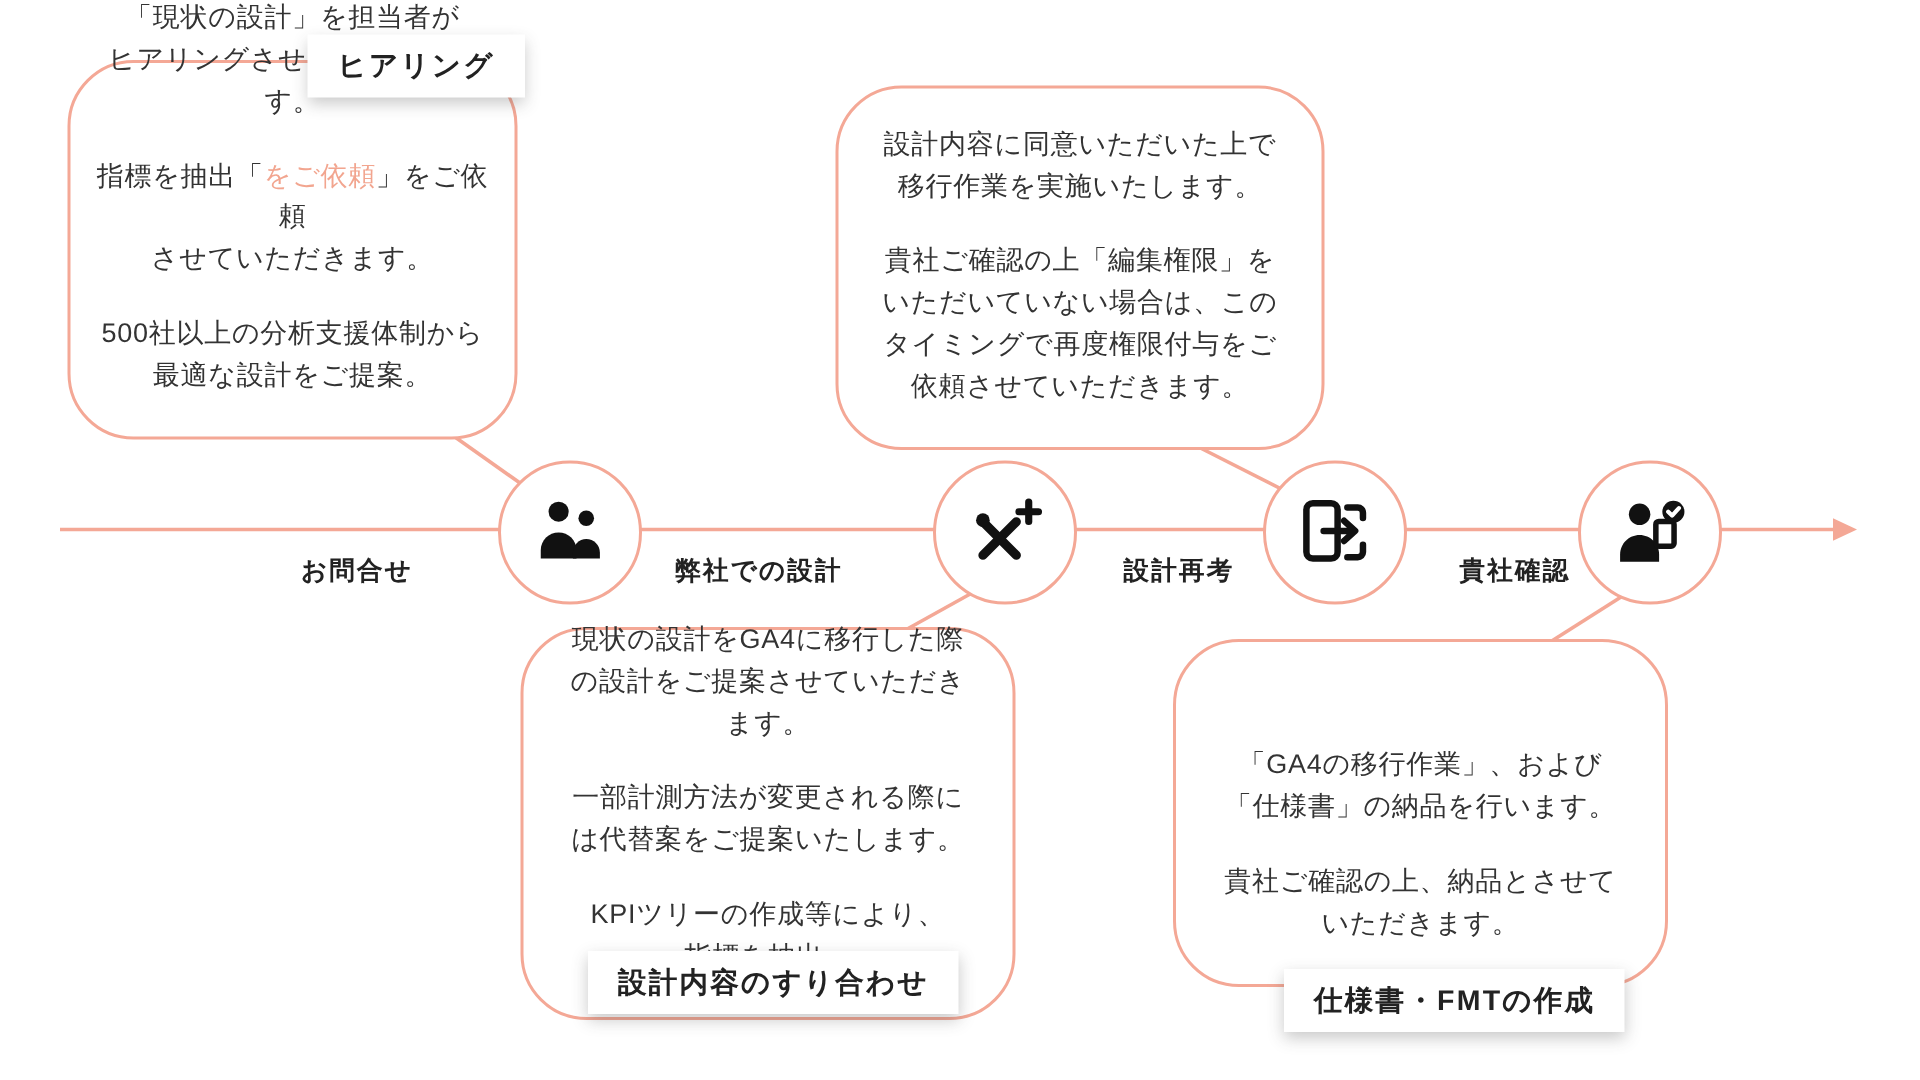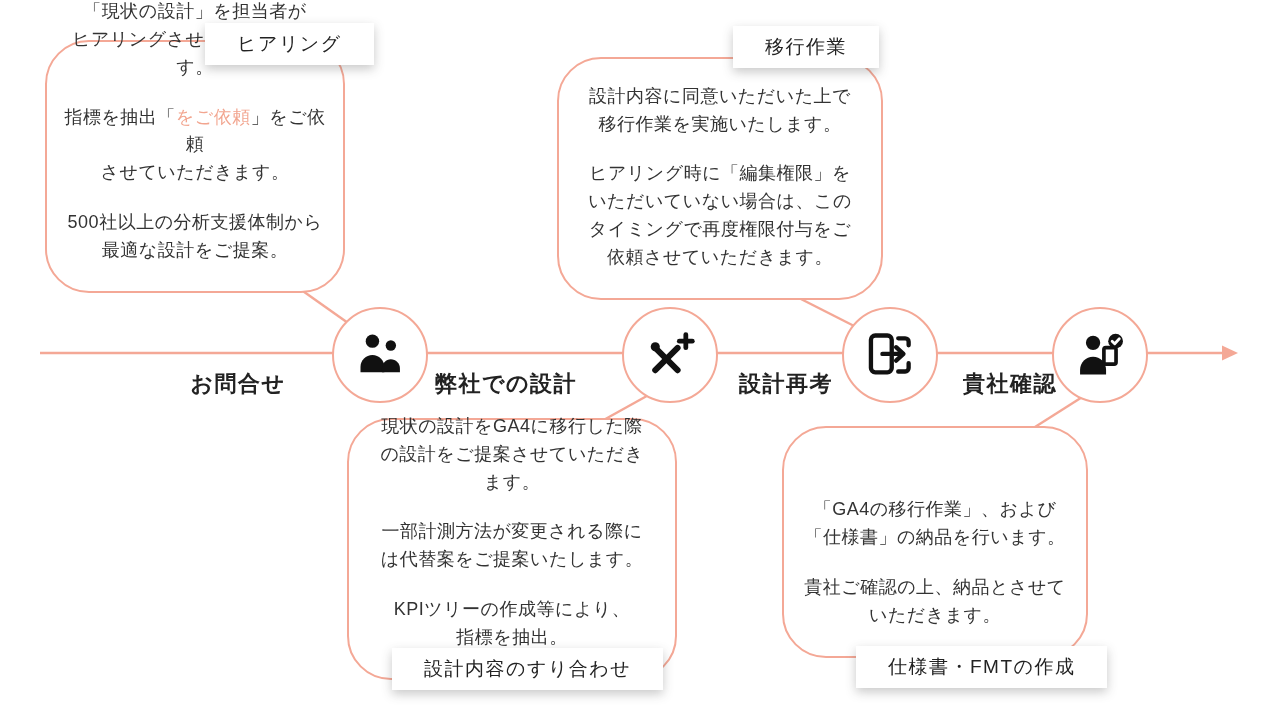--- a/index.html
+++ b/index.html
@@ -17,38 +17,38 @@
 
   .node {
     position:absolute; top:307px; width:96px; height:96px;
     border:2px solid #f4a896; border-radius:50%; background:#fff; z-index:2;
     display:flex; align-items:center; justify-content:center;
   }
   .node svg { width:52px; height:52px; }
 
   .stage-label {
     position:absolute; top:369px; transform:translateX(-50%); z-index:2;
-    font-size:22px; font-weight:700; color:#222; white-space:nowrap; letter-spacing:1.5px;
+    font-size:17px; font-weight:700; color:#222; white-space:nowrap; letter-spacing:1.5px;
   }
 
   .bubble {
     position:absolute; z-index:2; background:#fff;
     border:2px solid #f4a896; border-radius:44px;
     display:flex; flex-direction:column; justify-content:flex-end; align-items:center;
     padding:26px 14px; text-align:center;
     font-size:18px; line-height:1.55; color:#333; letter-spacing:0.5px;
   }
   .para { white-space:pre-line; }
   .para + .para { margin-top:22px; }
   .hl { color:#f2a58f; }
 
   .title-box {
     position:absolute; z-index:3; background:#fff;
     box-shadow:0 4px 10px rgba(60,60,60,0.28);
-    padding:8px 32px; font-size:19px; font-weight:400; color:#222;
+    padding:8px 20px; font-size:19px; font-weight:700; color:#222;
     white-space:nowrap; letter-spacing:1.5px;
   }
 </style>
 </head>
 <body>
 
 <div class="canvas">
 
   <svg class="lines" width="1280" height="720" viewBox="0 0 1280 720">
     <line class="tl" x1="40" y1="353" x2="1222" y2="353"></line>
@@ -109,39 +109,38 @@
     <p class="para"><span>指標を抽出「</span><span class="hl">をご依頼</span><span>」をご依頼
 させていただきます。</span></p>
     <p class="para">500社以上の分析支援体制から
 最適な設計をご提案。</p>
   </div>
   <div class="title-box" style="left:205px; top:23px">ヒアリング</div>
 
   <div class="bubble" style="left:557px; top:57px; width:326px; height:243px">
     <p class="para">設計内容に同意いただいた上で
 移行作業を実施いたします。</p>
-    <p class="para">ヒアリング時に「編集権限」を
+    <p class="para">貴社ご確認の上「編集権限」を
 いただいていない場合は、この
 タイミングで再度権限付与をご
 依頼させていただきます。</p>
   </div>
-  <div class="title-box" style="left:733px; top:26px">移行作業</div>
 
   <div class="bubble" style="left:347px; top:418px; width:330px; height:262px">
     <p class="para">現状の設計をGA4に移行した際
 の設計をご提案させていただき
 ます。</p>
     <p class="para">一部計測方法が変更される際に
 は代替案をご提案いたします。</p>
     <p class="para">KPIツリーの作成等により、
 指標を抽出。</p>
   </div>
-  <div class="title-box" style="left:392px; top:648px">設計内容のすり合わせ</div>
+  <div class="title-box" style="left:392px; top:634px">設計内容のすり合わせ</div>
 
-  <div class="bubble" style="left:782px; top:426px; width:306px; height:232px">
+  <div class="bubble" style="left:782px; top:426px; width:330px; height:232px">
     <p class="para">「GA4の移行作業」、および
 「仕様書」の納品を行います。</p>
     <p class="para">貴社ご確認の上、納品とさせて
 いただきます。</p>
   </div>
   <div class="title-box" style="left:856px; top:646px">仕様書・FMTの作成</div>
 
 </div>
 
 </body></html>

